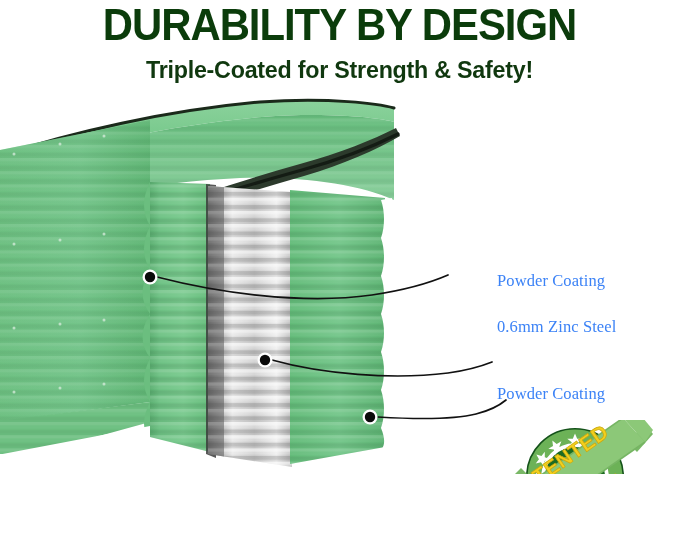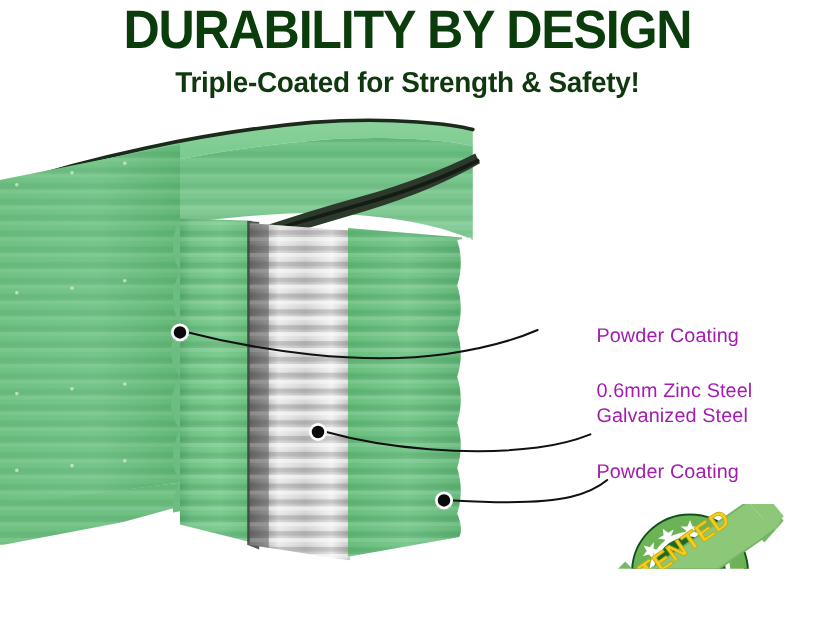--- a/index.html
+++ b/index.html
@@ -36,25 +36,25 @@
     white-space:nowrap;
   }
 
   
   #illus { position:absolute; left:0; top:92px; width:679px; height:442px; }
   #illus svg { display:block; }
 
   
   .callout {
     position:absolute;
-    font-family:Liberation Sans, sans-serif;
+    font-family:Liberation Serif, serif;
     font-weight:normal;
     font-size:16.5px;
     line-height:21px;
-    color:#a21caf;
+    color:#3b82f6;
     letter-spacing:0.1px;
     white-space:nowrap;
   }
   #lbl1 { left:497px; top:270px; }
   #lbl2 { left:497px; top:316px; }
   #lbl3 { left:497px; top:383px; }
 
   
   #badge { position:absolute; left:495px; top:420px; width:160px; height:114px; }
 </style>
@@ -229,21 +229,20 @@
       <circle cx="370" cy="325" r="7.5" fill="#ffffff"></circle>
       <circle cx="370" cy="325" r="5.2" fill="#0a0a0a"></circle>
     </g>
   </svg>
   </div>
 
   <div class="callout" id="lbl1">Powder Coating</div>
 
   <div class="callout" id="lbl2">
     <div>0.6mm Zinc Steel</div>
-    <div>Galvanized Steel</div>
   </div>
 
   <div class="callout" id="lbl3">Powder Coating</div>
 
   <div id="badge">
   <svg width="160" height="114" viewBox="0 0 160 114" xmlns="http://www.w3.org/2000/svg">
     <defs>
       <path id="arcTop" d="M 38,57 A 42,42 0 0 1 122,57"></path>
     </defs>
 

